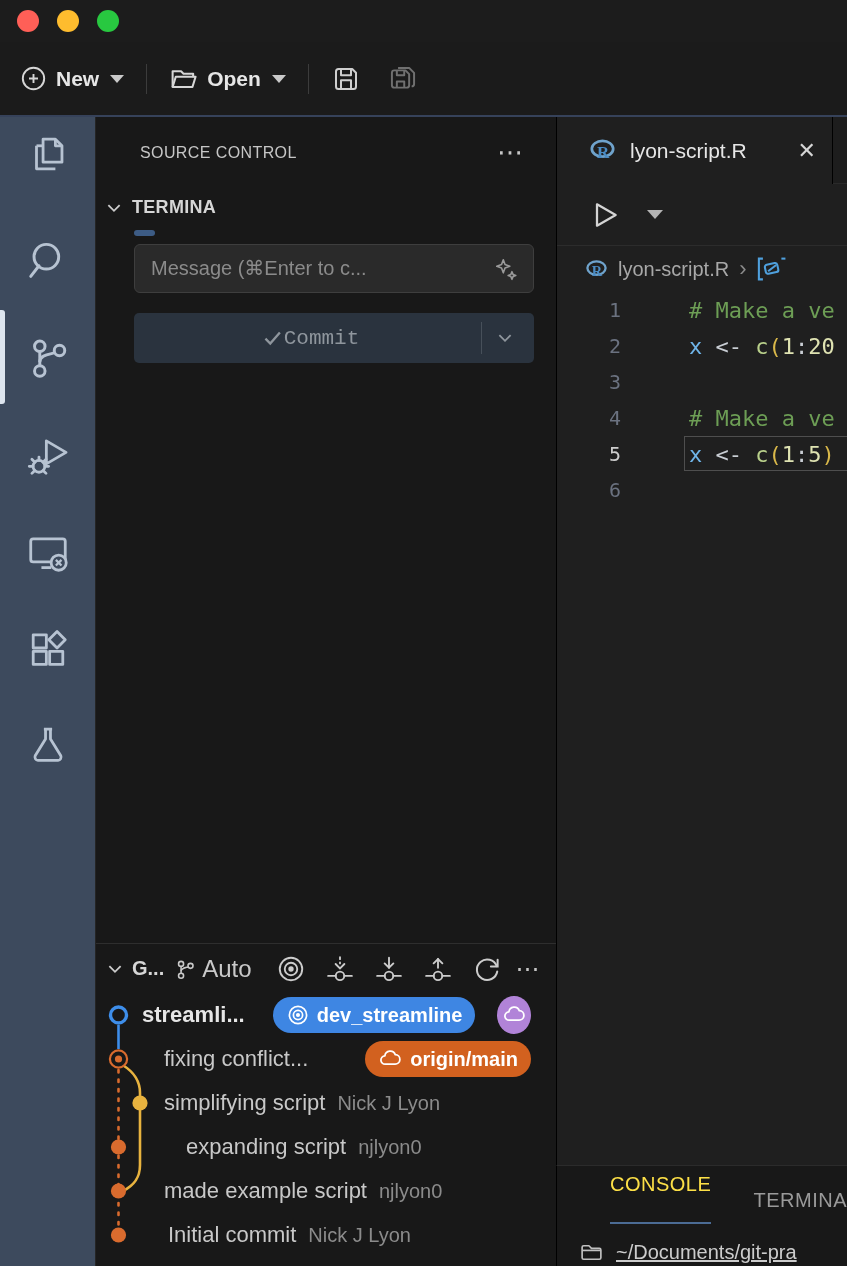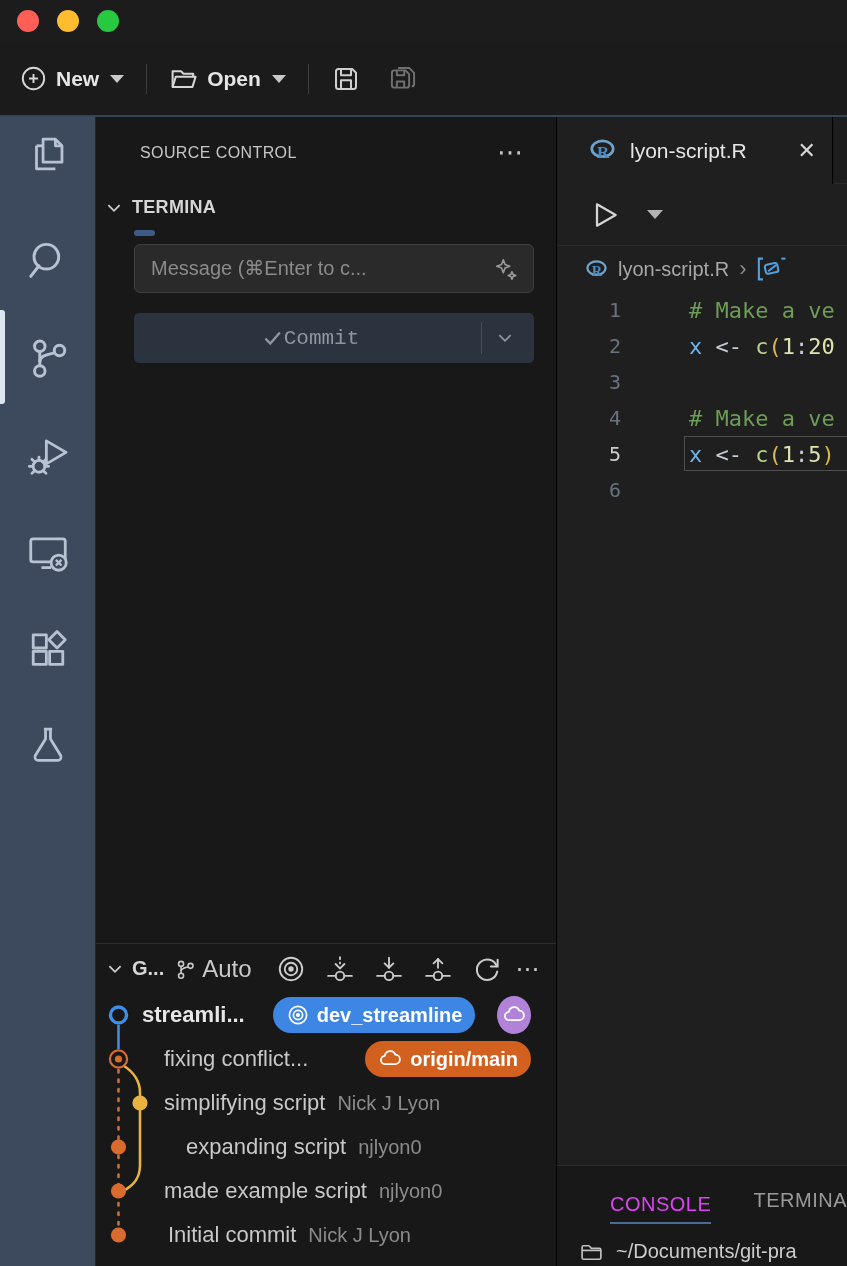--- a/index.html
+++ b/index.html
@@ -90,23 +90,23 @@
   .tok-variable{color:#6fb4e8;}
   .tok-operator{color:#c9ced4;}
   .tok-function{color:#b9d08b;}
   .tok-paren{color:#d9b84a;}
   .tok-number{color:#dfe3b2;}
   
   .bottom-panel{position:absolute;left:556px;top:1048px;width:291px;height:103px;background:#181818;
                 border-top:1px solid #2b2b2b;border-left:1px solid #000;box-sizing:border-box;overflow:hidden;}
   .bp-tabs{position:absolute;left:0;top:0;width:100%;height:58px;display:flex;align-items:flex-end;}
   .bp-tab{font-size:20px;letter-spacing:.5px;padding-bottom:12px;white-space:nowrap;cursor:pointer;}
-  .bp-tab.active{color:#d946ef;border-bottom:2px solid #4b6b94;padding-bottom:6px;margin-left:36px;}
+  .bp-tab.active{color:#fde047;border-bottom:2px solid #4b6b94;padding-bottom:26px;margin-left:36px;}
   .bp-tab.inactive{color:#9a9a9a;}
-  .bp-cwd{position:absolute;left:22px;top:74px;display:flex;gap:12px;color:#cccccc;font-size:20px;white-space:nowrap;}
+  .bp-cwd{position:absolute;left:22px;top:74px;display:flex;align-items:center;gap:12px;color:#cccccc;font-size:20px;white-space:nowrap;text-decoration:underline;}
 </style>
 </head>
 <body>
 
 <div class="window">
 
   <div class="titlebar">
     <div class="tl red"></div>
     <div class="tl yellow"></div>
     <div class="tl green"></div>

